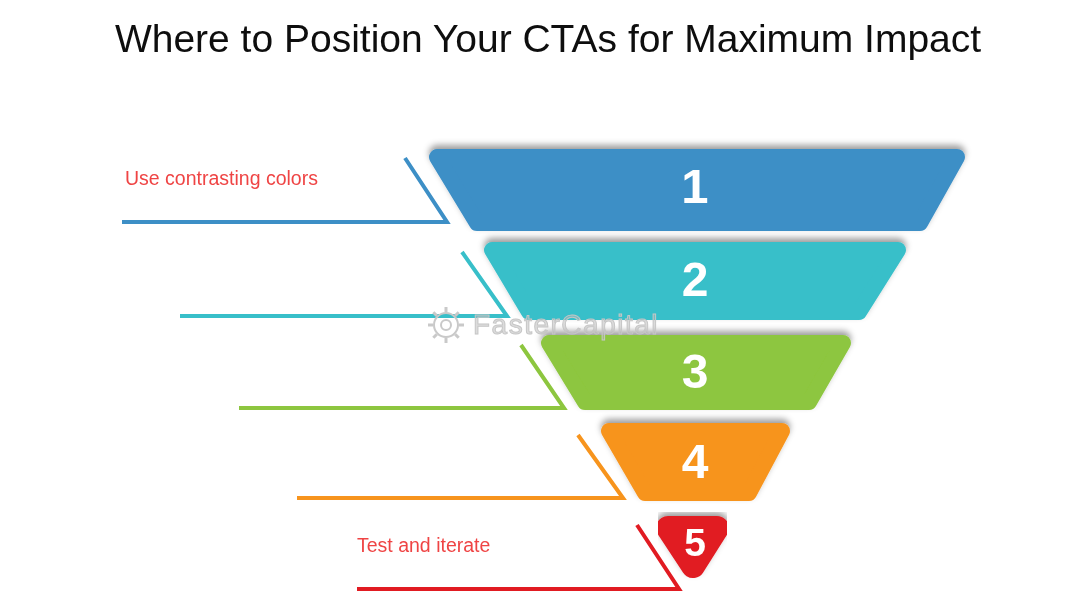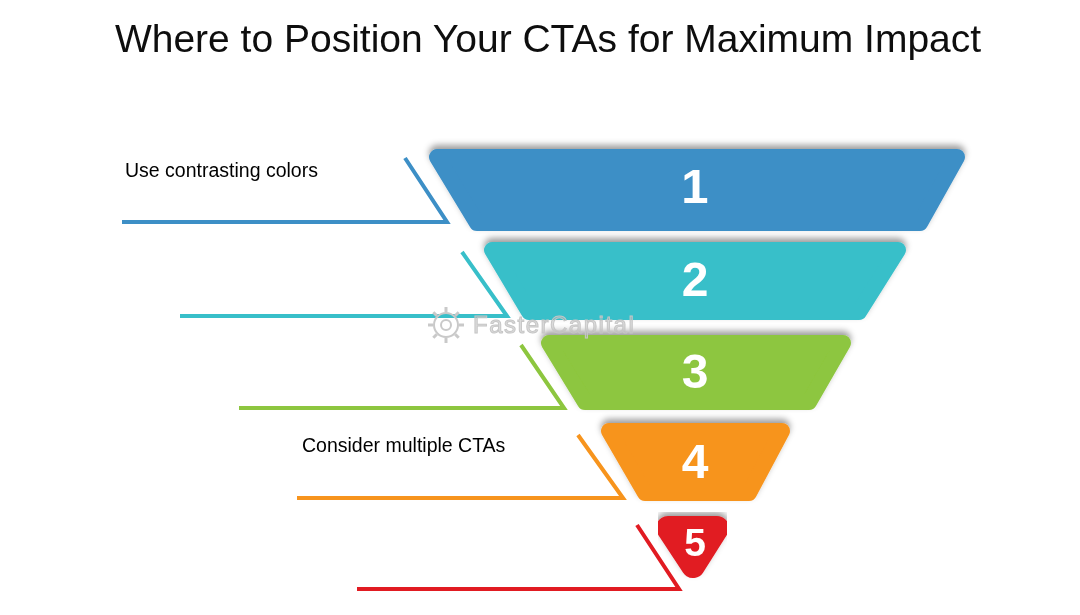--- a/index.html
+++ b/index.html
@@ -40,41 +40,42 @@
   }
   .n1 { top: 160px; font-size: 49px; line-height: 52px; }
   .n2 { top: 254px; font-size: 48px; line-height: 52px; }
   .n3 { top: 346px; font-size: 48px; line-height: 52px; }
   .n4 { top: 436px; font-size: 48px; line-height: 52px; }
   .n5 { top: 521px; font-size: 39px; line-height: 44px; }
   .seg-label {
     position: absolute;
     font-size: 19.5px;
     line-height: 27px;
-    color: #000000;
+    color: #ef4444;
     white-space: pre-line;
+    margin-top: 8px;
   }
   .l1 { left: 125px; top: 157px; }
   .l2 { left: 183px; top: 250px; }
   .l3 { left: 242px; top: 341px; }
   .l4 { left: 302px; top: 432px; }
   .l5 { left: 357px; top: 524px; }
   .watermark {
     position: absolute;
     left: 424px;
     top: 302px;
     height: 46px;
     display: flex;
     align-items: center;
     gap: 5px;
     z-index: 5;
     pointer-events: none;
   }
   .wm-text {
-    font-size: 24px;
+    font-size: 28px;
     letter-spacing: 1.5px;
     color: rgba(186, 186, 186, 0.5);
     -webkit-text-stroke: 1px #c6c6c6;
   }
 </style>
 </head>
 <body>
 
 <div class="canvas">
 
@@ -120,15 +121,15 @@
     <span class="wm-text">FasterCapital</span>
   </div>
 
   <div class="seg-number n1">1</div>
   <div class="seg-number n2">2</div>
   <div class="seg-number n3">3</div>
   <div class="seg-number n4">4</div>
   <div class="seg-number n5">5</div>
 
   <div class="seg-label l1">Use contrasting colors</div>
-  <div class="seg-label l4">Consider multiple CTAs</div>
+  <div class="seg-label l5">Test and iterate</div>
 
 </div>
 
 </body></html>

